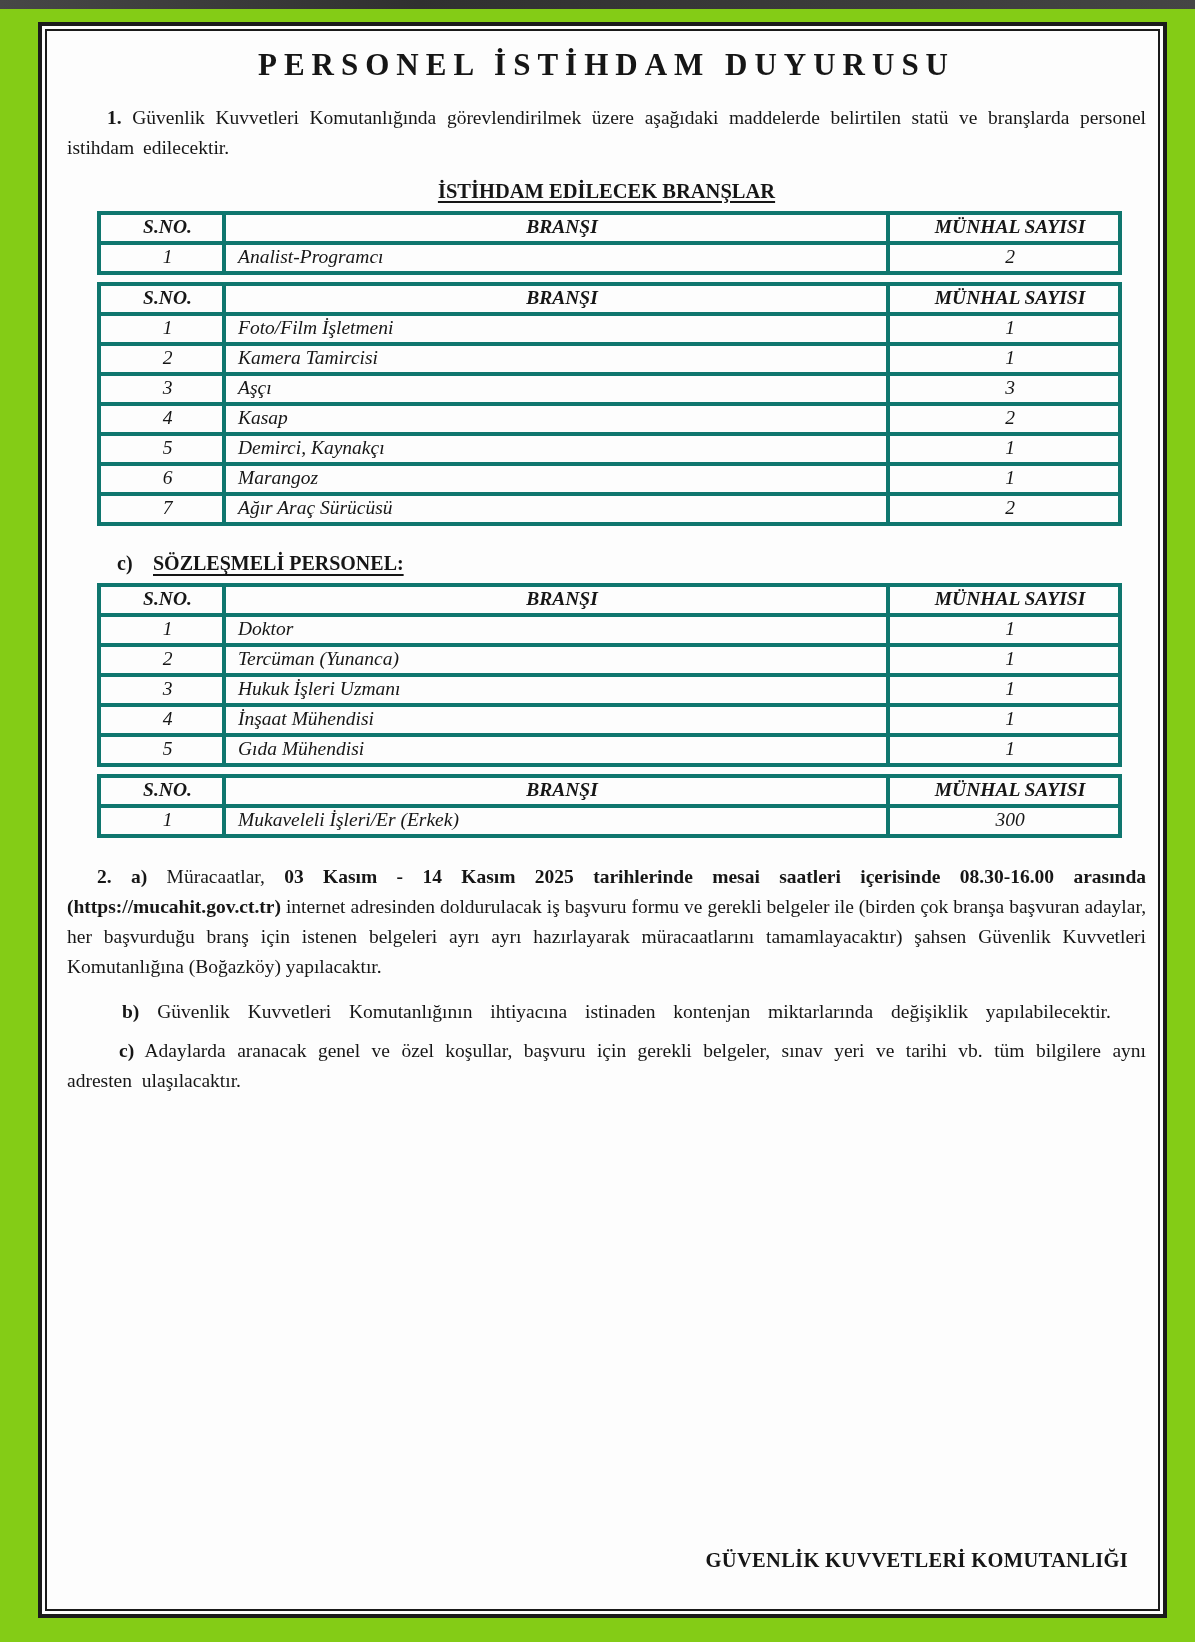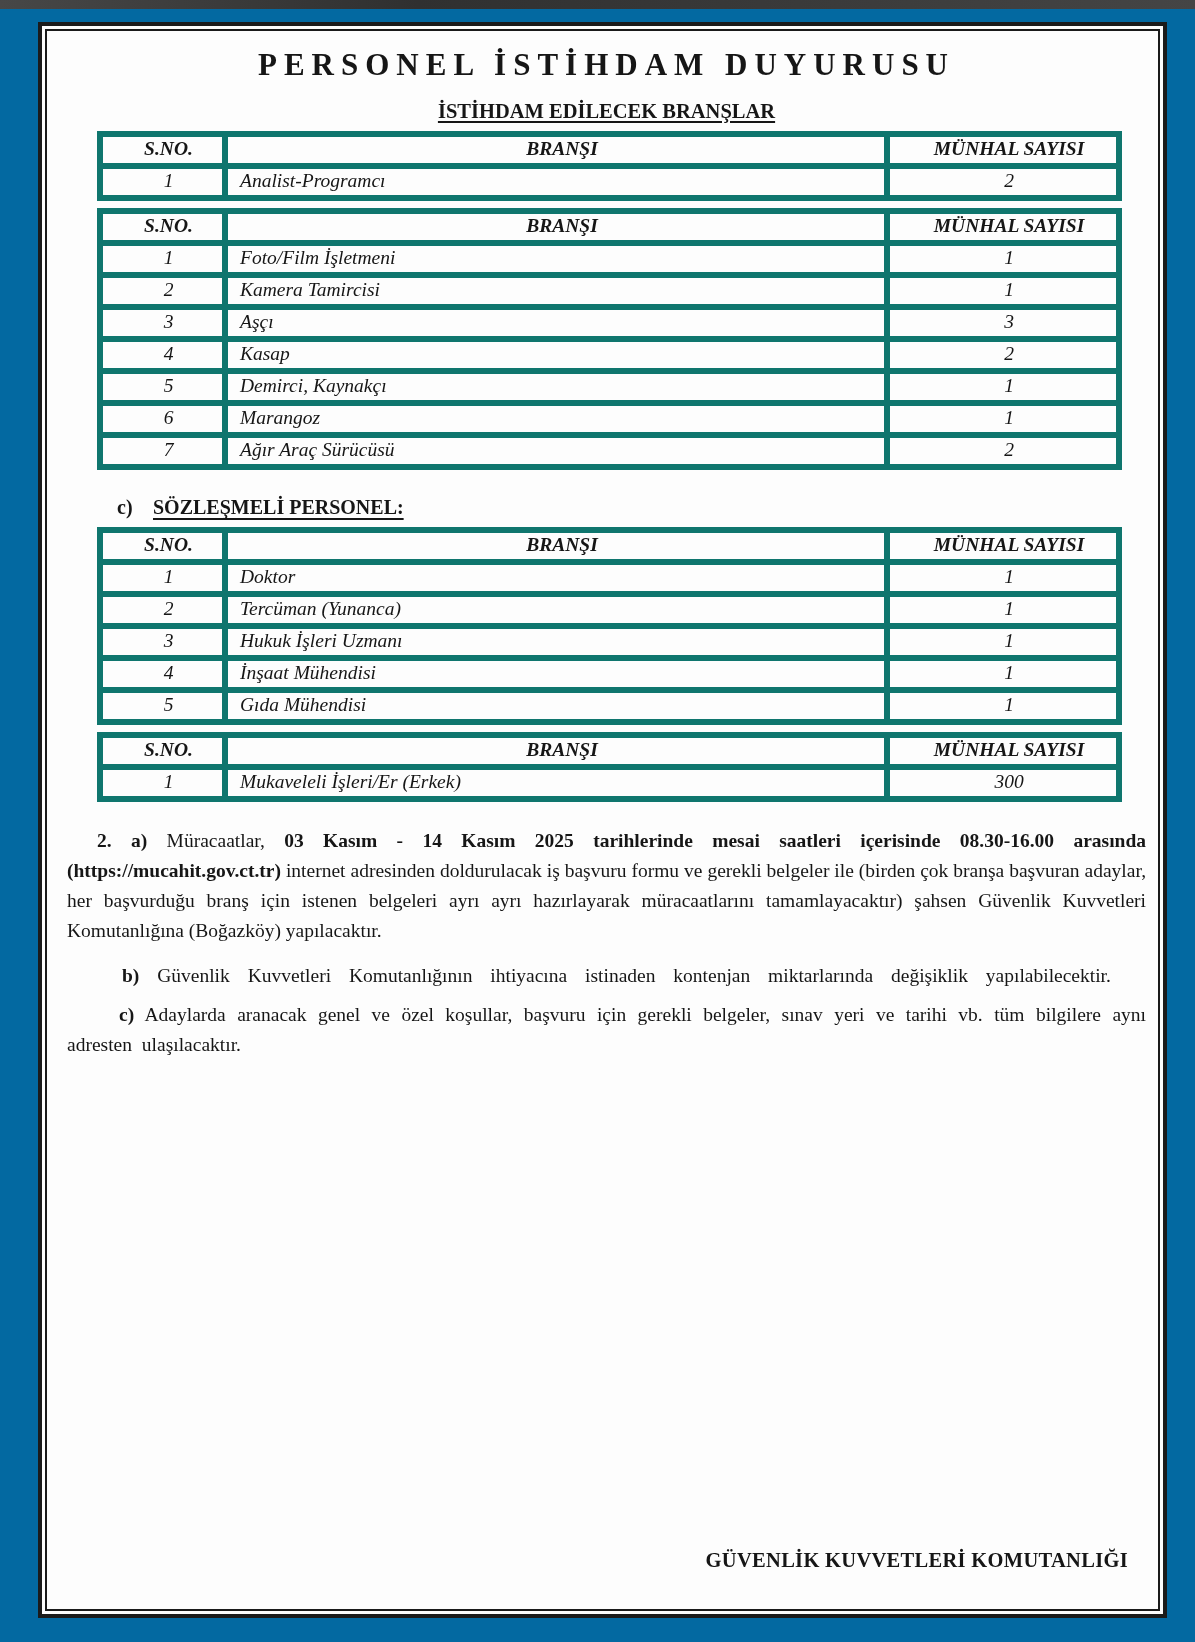--- a/index.html
+++ b/index.html
@@ -1,18 +1,18 @@
 <!DOCTYPE html>
 <html><head>
 <meta charset="utf-8">
 <style>
   html,body { margin:0; padding:0; background:#ffffff; }
   .page {
     position:relative; width:1195px; height:1642px; overflow:hidden;
-    background:#0369a1; color:#161616;
+    background:#84cc16; color:#161616;
     font-family:"Liberation Serif", serif;
   }
   .topbar {
     position:absolute; left:0; top:0; width:1195px; height:9px;
     background:linear-gradient(90deg,#474747,#303030 35%,#3b3b3b 70%,#454545);
   }
   .frame-outer {
     position:absolute; left:38px; top:22px; width:1129px; height:1596px;
     box-sizing:border-box; border:4px solid #1b1b1b; padding:3px; background:#fdfdfd;
   }
@@ -32,21 +32,21 @@
   .mt-a { margin-top:5px; } .mt-b { margin-top:26px; } .mt-c { margin-top:24px; } .mt-cc { margin-top:28px; }
   .sec-letter { display:inline-block; width:36px; }
   .sec-title { text-decoration:underline; text-decoration-thickness:2px; text-underline-offset:4px; }
   table.emp-table {
     margin:7px 0 0 30px; width:1025px; table-layout:fixed;
     border-collapse:collapse; border:3px solid #101010;
     font-style:italic; font-size:19.5px;
   }
   .emp-table col.c1 { width:125px; } .emp-table col.c3 { width:232px; }
   .emp-table th, .emp-table td {
-    border:6px solid #0f766e; height:25px; padding:0 0 1px 12px; line-height:1.15; overflow:hidden;
+    border:4px solid #0f766e; height:25px; padding:0 0 1px 12px; line-height:1.15; overflow:hidden;
   }
   .emp-table th { font-weight:700; text-align:center; border-bottom-width:3px; }
   .emp-table td.num { text-align:center; }
   .emp-table td.branch { text-align:left; padding-left:12px; }
   .p2a { margin-top:24px; text-indent:30px; }
   .p2b { margin-top:15px; text-indent:55px; word-spacing:13px; }
   .p2c { margin-top:9px; text-indent:52px; word-spacing:5px; }
   .signature {
     position:absolute; top:1549px; right:67px;
     font-size:20.5px; font-weight:700; letter-spacing:0.3px;
@@ -57,20 +57,21 @@
 <body>
 
 <div class="page">
   <div class="topbar"></div>
 
   <div class="frame-outer">
     <div class="frame-inner">
 
       <h1 class="doc-title">PERSONEL İSTİHDAM DUYURUSU</h1>
 
+      <p class="para intro"><b>1.</b> <span>Güvenlik Kuvvetleri Komutanlığında görevlendirilmek üzere aşağıdaki maddelerde belirtilen statü ve branşlarda personel istihdam edilecektir.</span></p>
 
       <h2 class="branches-heading"><span class="u">İSTİHDAM EDİLECEK BRANŞLAR</span></h2>
 
       <table class="emp-table">
         <colgroup>
             <col class="c1">
             <col class="c2">
             <col class="c3">
           </colgroup>
         <thead>

